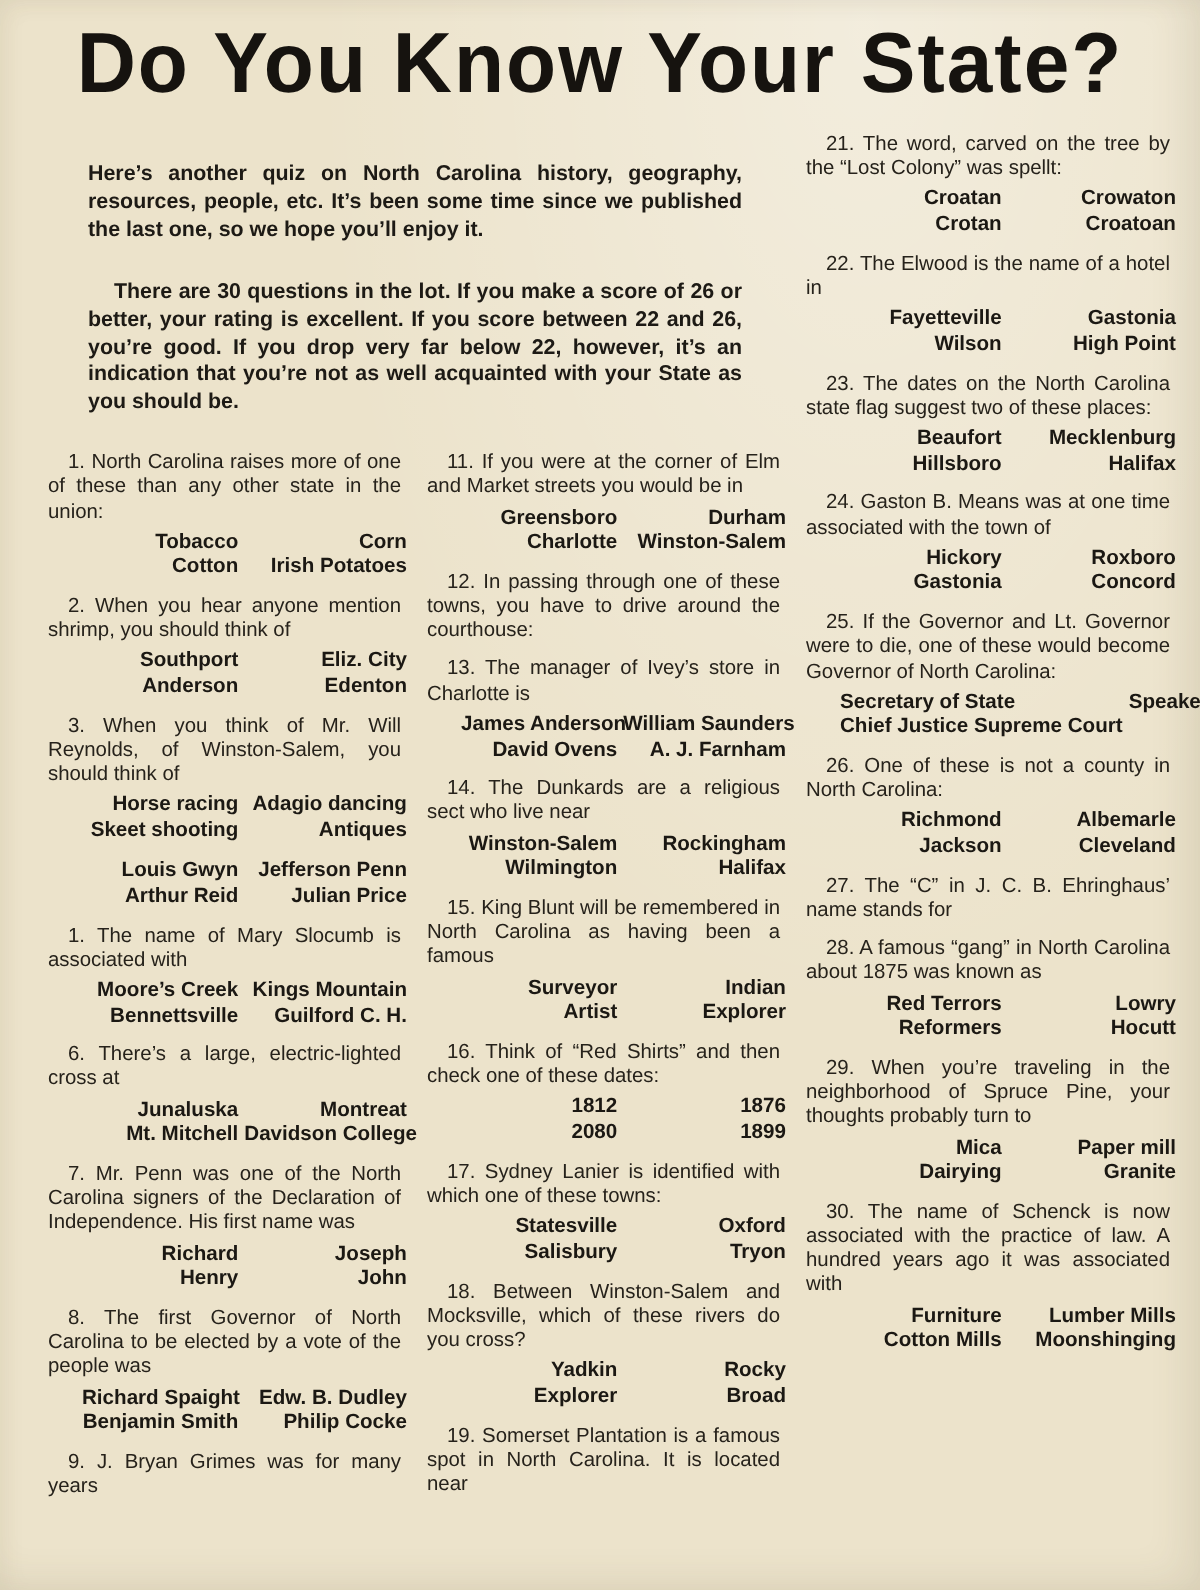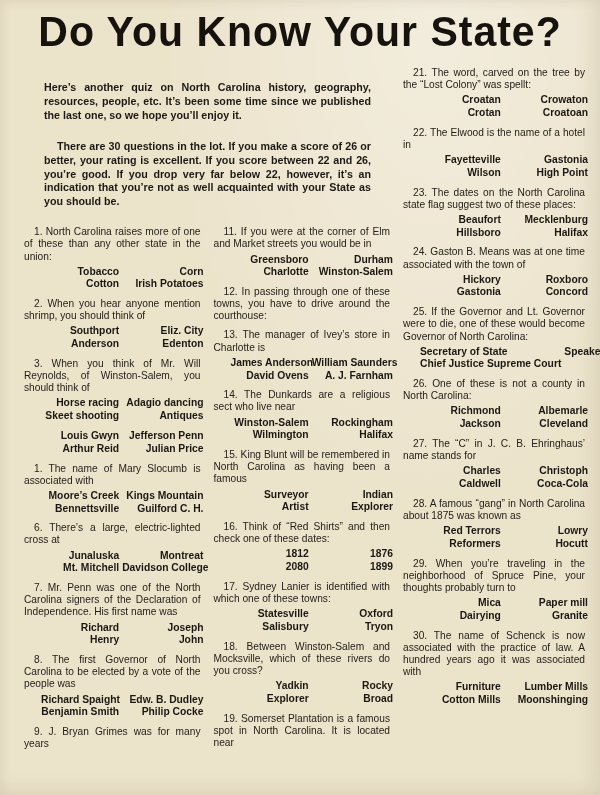--- a/index.html
+++ b/index.html
@@ -274,26 +274,20 @@
             <p class="q-text">26. One of these is not a county in North Carolina:</p>
             <div class="options cols-2">
               <span class="option">Richmond</span>
               <span class="option">Albemarle</span>
               <span class="option">Jackson</span>
               <span class="option">Cleveland</span>
             </div>
           </div>
           <div class="question">
             <p class="q-text">27. The “C” in J. C. B. Ehringhaus’ name stands for</p>
-            <div class="options cols-2">
-              <span class="option">Charles</span>
-              <span class="option">Christoph</span>
-              <span class="option">Caldwell</span>
-              <span class="option">Coca-Cola</span>
-            </div>
           </div>
           <div class="question">
             <p class="q-text">28. A famous “gang” in North Carolina about 1875 was known as</p>
             <div class="options cols-2">
               <span class="option">Red Terrors</span>
               <span class="option">Lowry</span>
               <span class="option">Reformers</span>
               <span class="option">Hocutt</span>
             </div>
           </div>

